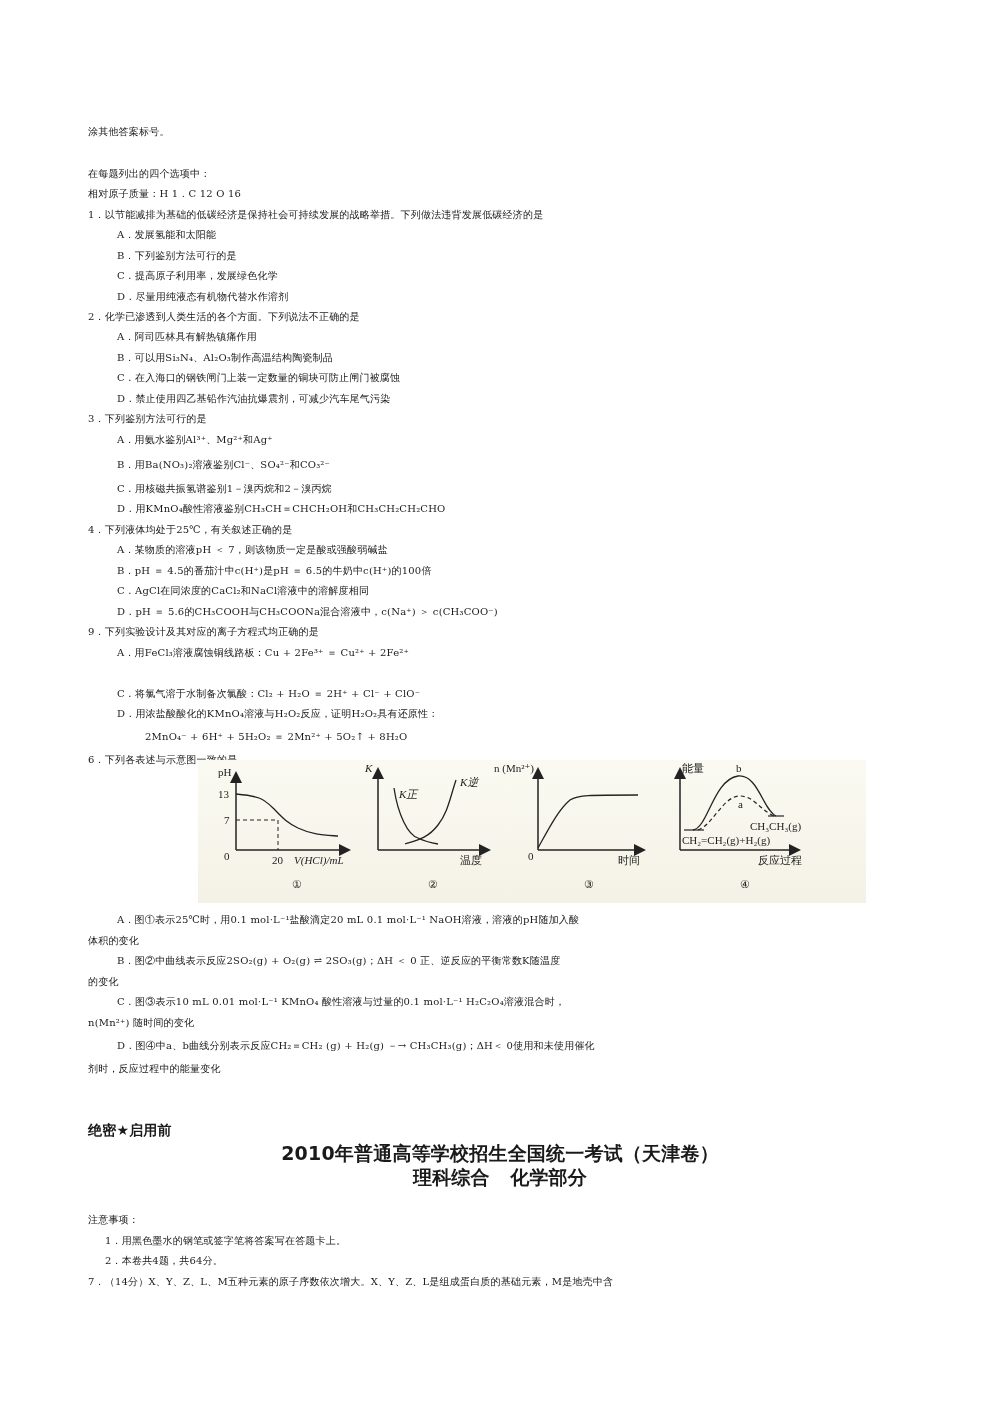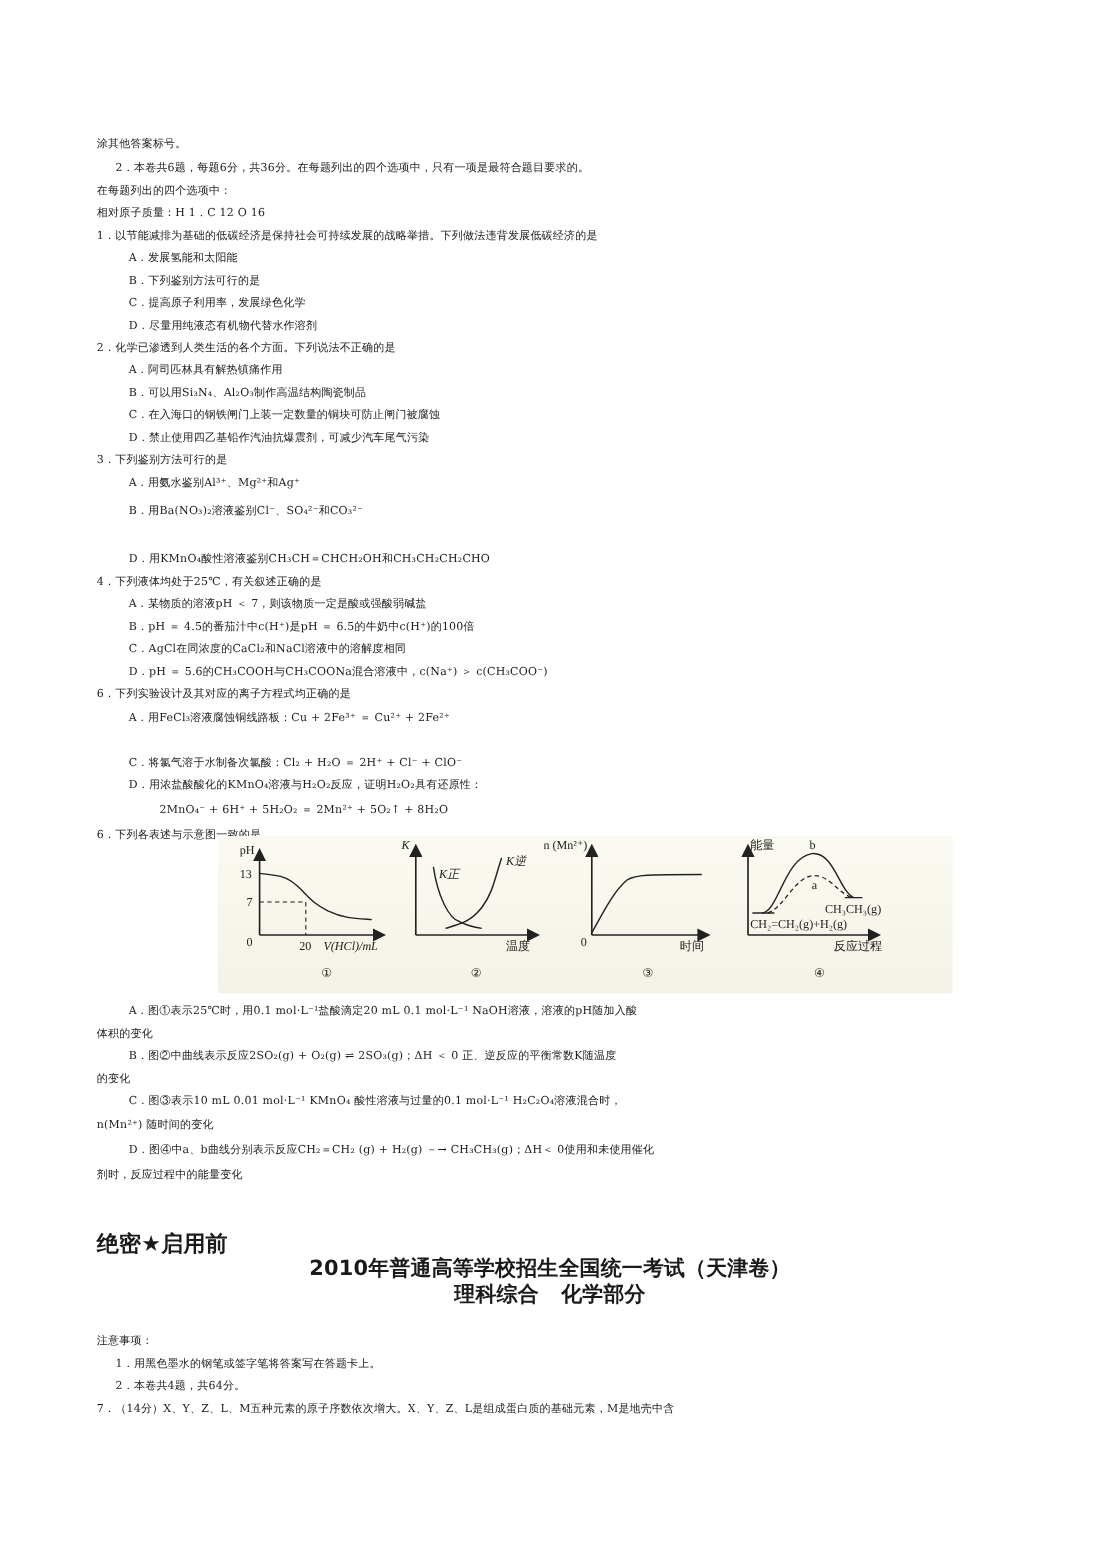--- a/index.html
+++ b/index.html
@@ -16,48 +16,48 @@
             background: linear-gradient(#fbfaf2, #f4f2e6); }
   .figure svg { position: absolute; left: 0; top: 0; }
   .fig-txt { font-family: "Liberation Serif", "DejaVu Serif", serif; font-size: 11px; fill: #222; }
 </style>
 </head>
 <body>
 
 <div class="page">
 
   <div class="ln" style="top:122px">涂其他答案标号。</div>
-  <div class="ln i2" style="top:143px">2．本卷共6题，每题6分，共36分。在每题列出的四个选项中，只有一项是最符合题目要求的。</div>
   <div class="ln" style="top:164px">在每题列出的四个选项中：</div>
   <div class="ln" style="top:184px">相对原子质量：H 1 . C 12   O 16</div>
 
   <div class="ln" style="top:205px">1．以节能减排为基础的低碳经济是保持社会可持续发展的战略举措。下列做法违背发展低碳经济的是</div>
   <div class="ln i1" style="top:225px">A．发展氢能和太阳能</div>
   <div class="ln i1" style="top:246px">B．下列鉴别方法可行的是</div>
   <div class="ln i1" style="top:266px">C．提高原子利用率，发展绿色化学</div>
   <div class="ln i1" style="top:287px">D．尽量用纯液态有机物代替水作溶剂</div>
 
   <div class="ln" style="top:307px">2．化学已渗透到人类生活的各个方面。下列说法不正确的是</div>
   <div class="ln i1" style="top:327px">A．阿司匹林具有解热镇痛作用</div>
   <div class="ln i1" style="top:348px">B．可以用Si₃N₄、Al₂O₃制作高温结构陶瓷制品</div>
   <div class="ln i1" style="top:389px">D．禁止使用四乙基铅作汽油抗爆震剂，可减少汽车尾气污染</div>
   <div class="ln i1" style="top:368px">C．在入海口的钢铁闸门上装一定数量的铜块可防止闸门被腐蚀</div>
 
   <div class="ln" style="top:409px">3．下列鉴别方法可行的是</div>
   <div class="ln i1" style="top:430px">A．用氨水鉴别Al³⁺、Mg²⁺和Ag⁺</div>
   <div class="ln i1" style="top:455px">B．用Ba(NO₃)₂溶液鉴别Cl⁻、SO₄²⁻和CO₃²⁻</div>
+  <div class="ln i1" style="top:479px">C．用核磁共振氢谱鉴别1－溴丙烷和2－溴丙烷</div>
   <div class="ln i1" style="top:499px">D．用KMnO₄酸性溶液鉴别CH₃CH＝CHCH₂OH和CH₃CH₂CH₂CHO</div>
 
   <div class="ln" style="top:520px">4．下列液体均处于25℃，有关叙述正确的是</div>
   <div class="ln i1" style="top:540px">A．某物质的溶液pH ＜ 7，则该物质一定是酸或强酸弱碱盐</div>
   <div class="ln i1" style="top:561px">B．pH ＝ 4.5的番茄汁中c(H⁺)是pH ＝ 6.5的牛奶中c(H⁺)的100倍</div>
   <div class="ln i1" style="top:581px">C．AgCl在同浓度的CaCl₂和NaCl溶液中的溶解度相同</div>
   <div class="ln i1" style="top:602px">D．pH ＝ 5.6的CH₃COOH与CH₃COONa混合溶液中，c(Na⁺) ＞ c(CH₃COO⁻)</div>
 
-  <div class="ln" style="top:622px">6．下列实验设计及其对应的离子方程式均正确的是</div>
+  <div class="ln" style="top:622px">9．下列实验设计及其对应的离子方程式均正确的是</div>
   <div class="ln i1" style="top:643px">A．用FeCl₃溶液腐蚀铜线路板：Cu + 2Fe³⁺ ＝ Cu²⁺ + 2Fe²⁺</div>
   <div class="ln i1" style="top:684px">C．将氯气溶于水制备次氯酸：Cl₂ + H₂O ＝ 2H⁺ + Cl⁻ + ClO⁻</div>
   <div class="ln i1" style="top:704px">D．用浓盐酸酸化的KMnO₄溶液与H₂O₂反应，证明H₂O₂具有还原性：</div>
   <div class="ln i3" style="top:727px">2MnO₄⁻ + 6H⁺ + 5H₂O₂ ＝ 2Mn²⁺ + 5O₂↑ + 8H₂O</div>
 
   <div class="ln" style="top:750px">6．下列各表述与示意图一致的是</div>
 
   <div class="figure">
     <svg width="704" height="143" viewBox="0 0 704 143" xmlns="http://www.w3.org/2000/svg">
       <defs>
@@ -123,21 +123,21 @@
 
   <div class="ln i1" style="top:910px">A．图①表示25℃时，用0.1 mol·L⁻¹盐酸滴定20 mL 0.1 mol·L⁻¹ NaOH溶液，溶液的pH随加入酸</div>
   <div class="ln" style="top:931px">体积的变化</div>
   <div class="ln i1" style="top:951px">B．图②中曲线表示反应2SO₂(g) + O₂(g) ⇌ 2SO₃(g)；ΔH ＜ 0 正、逆反应的平衡常数K随温度</div>
   <div class="ln" style="top:972px">的变化</div>
   <div class="ln i1" style="top:992px">C．图③表示10 mL 0.01 mol·L⁻¹ KMnO₄ 酸性溶液与过量的0.1 mol·L⁻¹ H₂C₂O₄溶液混合时，</div>
   <div class="ln" style="top:1013px">n(Mn²⁺) 随时间的变化</div>
   <div class="ln i1" style="top:1036px">D．图④中a、b曲线分别表示反应CH₂＝CH₂ (g) + H₂(g) －→ CH₃CH₃(g)；ΔH＜ 0使用和未使用催化</div>
   <div class="ln" style="top:1059px">剂时，反应过程中的能量变化</div>
 
-  <div class="ln bold" style="top:1120px; font-size:20px">绝密★启用前</div>
+  <div class="ln bold" style="top:1120px; font-size:14px">绝密★启用前</div>
   <div class="ln bold center" style="top:1141px; font-size:19px; line-height:24px">2010年普通高等学校招生全国统一考试（天津卷）</div>
   <div class="ln bold center" style="top:1165px; font-size:19px; line-height:24px; white-space:pre">理科综合   化学部分</div>
   <div class="ln" style="top:1210px">注意事项：</div>
   <div class="ln i2" style="top:1231px">1．用黑色墨水的钢笔或签字笔将答案写在答题卡上。</div>
   <div class="ln i2" style="top:1251px">2．本卷共4题，共64分。</div>
   <div class="ln" style="top:1272px">7．（14分）X、Y、Z、L、M五种元素的原子序数依次增大。X、Y、Z、L是组成蛋白质的基础元素，M是地壳中含</div>
 
 </div>
 
 </body></html>

